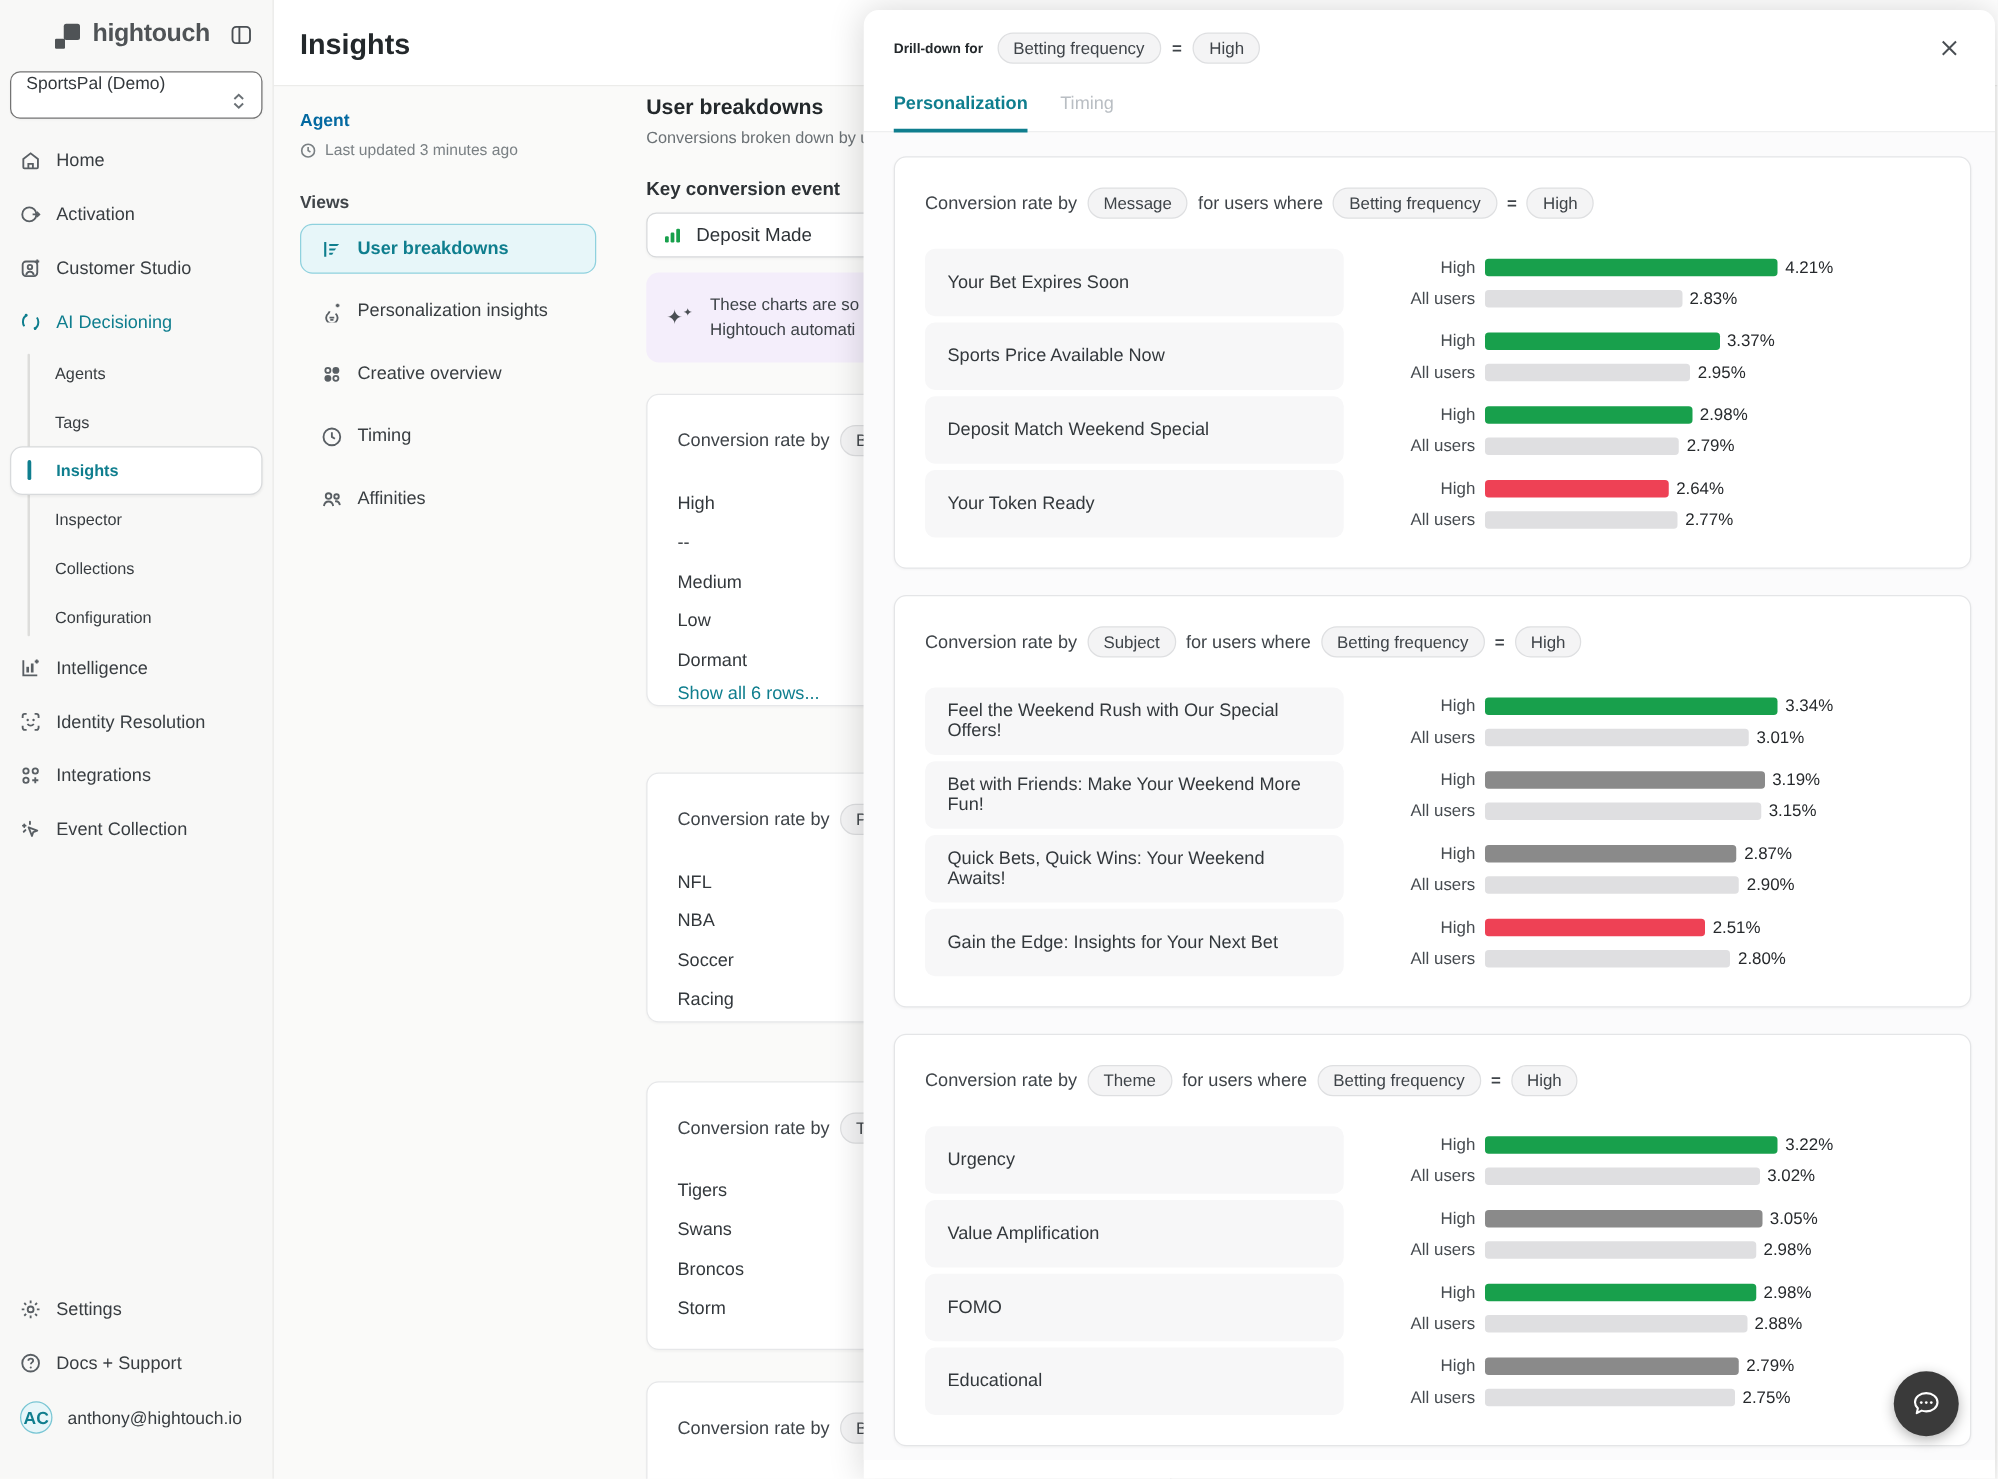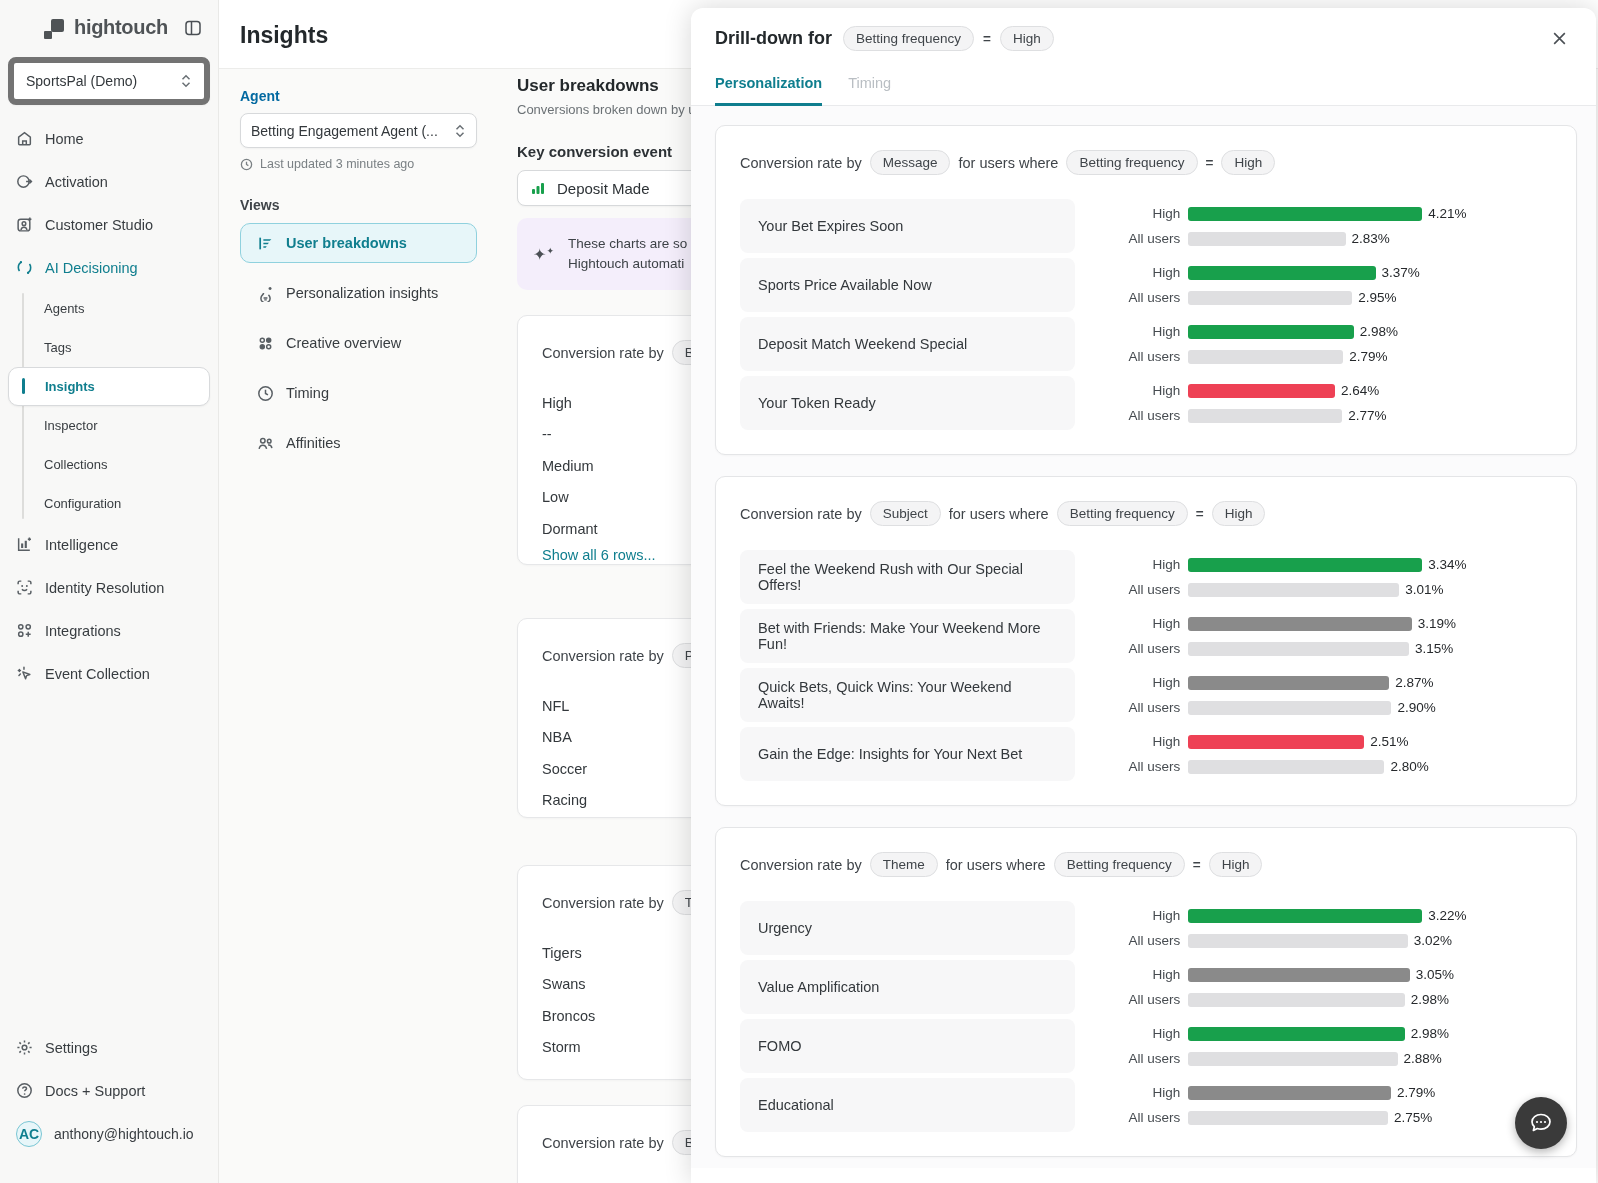--- a/index.html
+++ b/index.html
@@ -7,21 +7,21 @@
   .stage{position:relative;width:1598px;height:1183px;overflow:hidden;background:#fafaf9;}
   svg{display:block;}
   
   .sidebar{position:absolute;left:0;top:0;width:218px;height:100%;background:#f8f8f7;border-right:1px solid #e9e9e7;z-index:2;}
   .logo-row{display:flex;align-items:center;padding:16px 16px 0 16px;margin-left:28px;}
   .logo-mark{width:22px;height:22px;position:relative;margin-right:8px;}
   .logo-mark .sq1{position:absolute;left:0;bottom:0;width:8px;height:8px;background:#4f5356;border-radius:1px;}
   .logo-mark .sq2{position:absolute;right:2px;top:2px;width:13px;height:13px;background:#4f5356;border-radius:2px;}
   .logo-text{font-size:20px;font-weight:700;color:#4f5356;letter-spacing:-0.3px;}
   .collapse-btn{margin-left:auto;color:#4a4f54;cursor:pointer;}
-  .workspace{margin:18px 8px 0 8px;height:36px;background:#fff;border:6px solid #737373;border-radius:8px;display:flex;align-items:center;padding:0 12px;font-size:14px;color:#33383c;box-shadow:0 1px 2px rgba(0,0,0,.04);cursor:pointer;}
+  .workspace{margin:18px 8px 0 8px;height:36px;background:#fff;border:1px solid #737373;border-radius:8px;display:flex;align-items:flex-start;padding:0 12px;font-size:14px;color:#33383c;box-shadow:0 1px 2px rgba(0,0,0,.04);cursor:pointer;flex-direction:column;}
   .workspace .chevs{margin-left:auto;color:#6a7075;}
   .nav{margin-top:12px;}
   .nav-item{height:43px;display:flex;align-items:center;gap:12px;padding:0 16px;font-size:14.5px;color:#383d41;cursor:pointer;text-align:center;}
   .nav-item .nicon{width:17px;height:17px;color:#595f64;flex:0 0 17px;}
   .nav-item.teal, .nav-item.teal .nicon{color:#0f7e8e;}
   .subnav{position:relative;}
   .subnav:before{content:"";position:absolute;left:22px;top:4px;bottom:4px;width:2px;background:#dddddb;border-radius:2px;}
   .sub-item{height:39px;display:flex;align-items:center;padding:0 16px 0 44px;font-size:13px;color:#383d41;cursor:pointer;position:relative;}
   .sub-item.selected{margin:0 8px;height:37px;padding-left:36px;background:#fff;border:1px solid #d8dadc;border-radius:10px;color:#0f7e8e;font-weight:700;box-shadow:0 1px 2px rgba(0,0,0,.05);z-index:1;}
   .sub-item.selected:before{content:"";position:absolute;left:13px;top:10px;width:3px;height:16px;border-radius:2px;background:#0f7e8e;}
@@ -55,21 +55,21 @@
   .mcard-head{display:flex;align-items:center;gap:8px;font-size:14.5px;color:#3f4449;white-space:nowrap;}
   .mcard-rows{list-style:none;margin:22px 0 0 0;padding:0;}
   .mcard-rows li{height:31.5px;display:flex;align-items:center;font-size:14.5px;color:#33383c;}
   .show-link{margin-top:2px;font-size:14.5px;color:#0f7e8e;cursor:pointer;}
   .chip{background:#f4f4f5;border:1px solid #dedfe1;border-radius:999px;padding:3px 12px;font-size:13.5px;color:#3f4449;white-space:nowrap;line-height:17px;text-align:right;}
   .op{font-size:13.5px;color:#3f4449;font-weight:700;}
   
   .panel{position:absolute;left:691px;top:8px;width:905px;bottom:0;background:#fff;border-radius:12px 12px 0 0;box-shadow:0 0 28px rgba(0,0,0,.16);z-index:5;box-sizing:border-box;}
   .panel-head{padding:18px 24px 0 24px;}
   .panel-title-row{display:flex;align-items:center;gap:9px;}
-  .panel-title{font-size:18px;font-weight:700;color:#23282b;margin-right:2px;}
+  .panel-title{font-size:11px;font-weight:700;color:#23282b;margin-right:2px;}
   .close-btn{margin-left:auto;color:#4a4f54;cursor:pointer;padding:4px;}
   .tabs{display:flex;gap:26px;margin:24px -24px 0 -24px;padding:0 24px;border-bottom:1px solid #e9eaec;}
   .tab{font-size:14.5px;padding-bottom:12px;cursor:pointer;color:#b9bec3;}
   .tab.active{color:#0f7e8e;font-weight:700;border-bottom:3px solid #0f7e8e;margin-bottom:-1px;}
   .panel-body{background:#fbfbfc;padding:18px 19px 0 24px;height:calc(100% - 113px);box-sizing:border-box;overflow:hidden;border-top:1px solid transparent;}
   .pcard{background:#fff;border:1px solid #e4e5e7;border-radius:10px;padding:24px;margin-bottom:21px;box-sizing:border-box;box-shadow:0 1px 2px rgba(0,0,0,.03);}
   .pcard-head{display:flex;align-items:center;gap:8px;font-size:14.5px;color:#3f4449;flex-wrap:nowrap;}
   .prow{display:flex;margin-top:5px;}
   .prow.first{margin-top:24px;}
   .prow-label{width:336px;min-height:54px;background:#f7f7f8;border-radius:8px;display:flex;align-items:center;padding:0 18px;font-size:14.5px;color:#33383c;box-sizing:border-box;}
@@ -248,29 +248,20 @@
       </div>
     </div>
   </aside>
 
   <header class="main-header">
     <div class="page-title">Insights</div>
   </header>
 
   <div class="leftcol">
     <div class="field-label">Agent</div>
-    <div class="select">
-      <span style="white-space:nowrap;overflow:hidden;">Betting Engagement Agent (...</span>
-      <span class="chevs">
-        <svg width="12" height="14" viewBox="0 0 12 14" fill="none" stroke="currentColor" stroke-width="1.5">
-            <path d="M2.5 5.2 6 1.8 9.5 5.2"></path>
-            <path d="M2.5 8.8 6 12.2 9.5 8.8"></path>
-          </svg>
-      </span>
-    </div>
     <div class="updated">
       <span>
           <svg width="13" height="13" viewBox="0 0 16 16" fill="none" stroke="currentColor" stroke-width="1.6">
             <circle cx="8" cy="8" r="6.3"></circle>
             <path d="M8 4.5V8l2.3 1.4"></path>
           </svg>
         </span>
       <span>Last updated 3 minutes ago</span>
     </div>
     <div class="views-label">Views</div>

